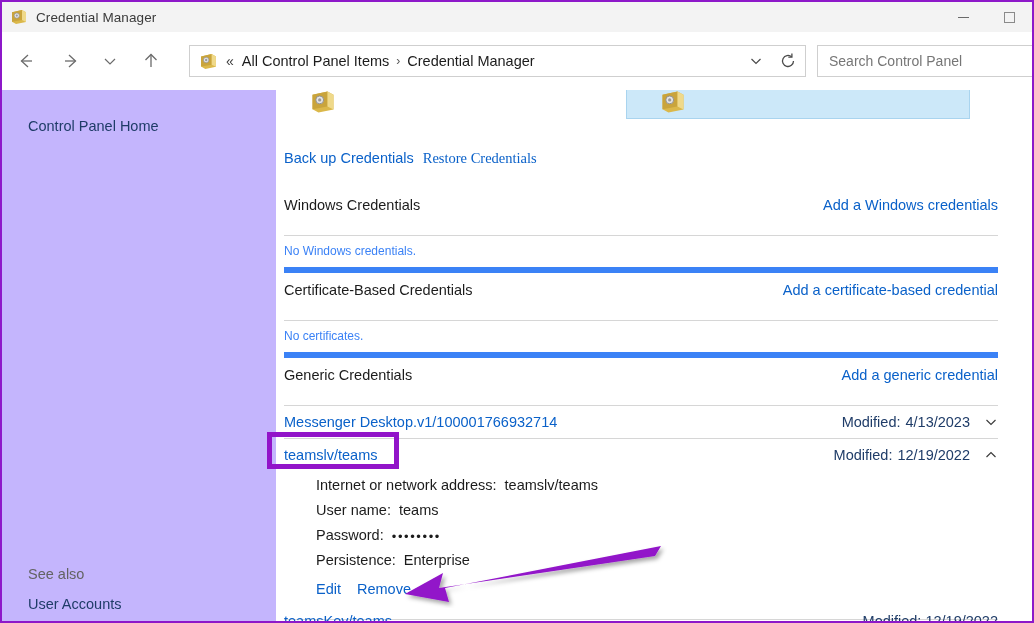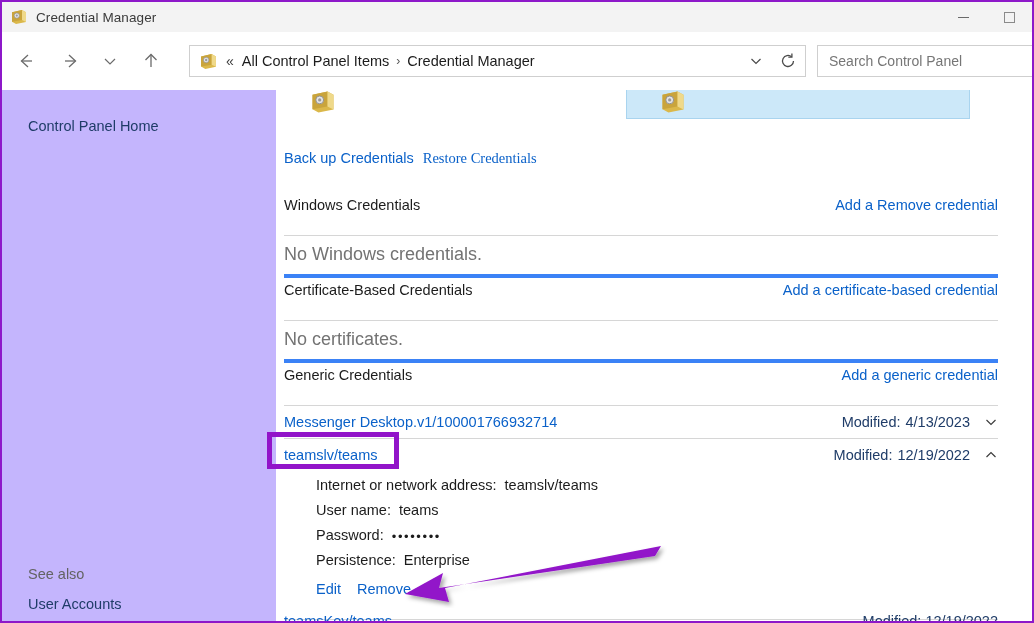--- a/index.html
+++ b/index.html
@@ -209,25 +209,25 @@
     align-items: baseline;
     justify-content: space-between;
     padding-bottom: 22px;
     border-bottom: 1px solid #d6d6d6;
   }
   .section-title {
     font-size: 14.5px;
     color: #1c1c1c;
   }
   .section-empty {
-    font-size: 18px;
-    color: #737373;
+    font-size: 12px;
+    color: #3b82f6;
     padding-top: 8px;
     padding-bottom: 9px;
-    border-bottom: 4px solid #3b82f6;
+    border-bottom: 6px solid #3b82f6;
   }
 
   
   .cred-row {
     display: flex;
     align-items: center;
     justify-content: space-between;
     padding-top: 8px;
     padding-bottom: 8px;
     border-bottom: 1px solid #d6d6d6;
@@ -428,21 +428,21 @@
       </div>
 
       <div class="backup-row">
         <span class="link">Back up Credentials</span>
         <span class="link">Restore Credentials</span>
       </div>
 
       <div class="section" style="top:107px;">
         <div class="section-head">
           <span class="section-title">Windows Credentials</span>
-          <span class="link">Add a Remove credential</span>
+          <span class="link">Add a Windows credentials</span>
         </div>
         <div class="section-empty">No Windows credentials.</div>
       </div>
 
       <div class="section" style="top:192px;">
         <div class="section-head">
           <span class="section-title">Certificate-Based Credentials</span>
           <span class="link">Add a certificate-based credential</span>
         </div>
         <div class="section-empty">No certificates.</div>

